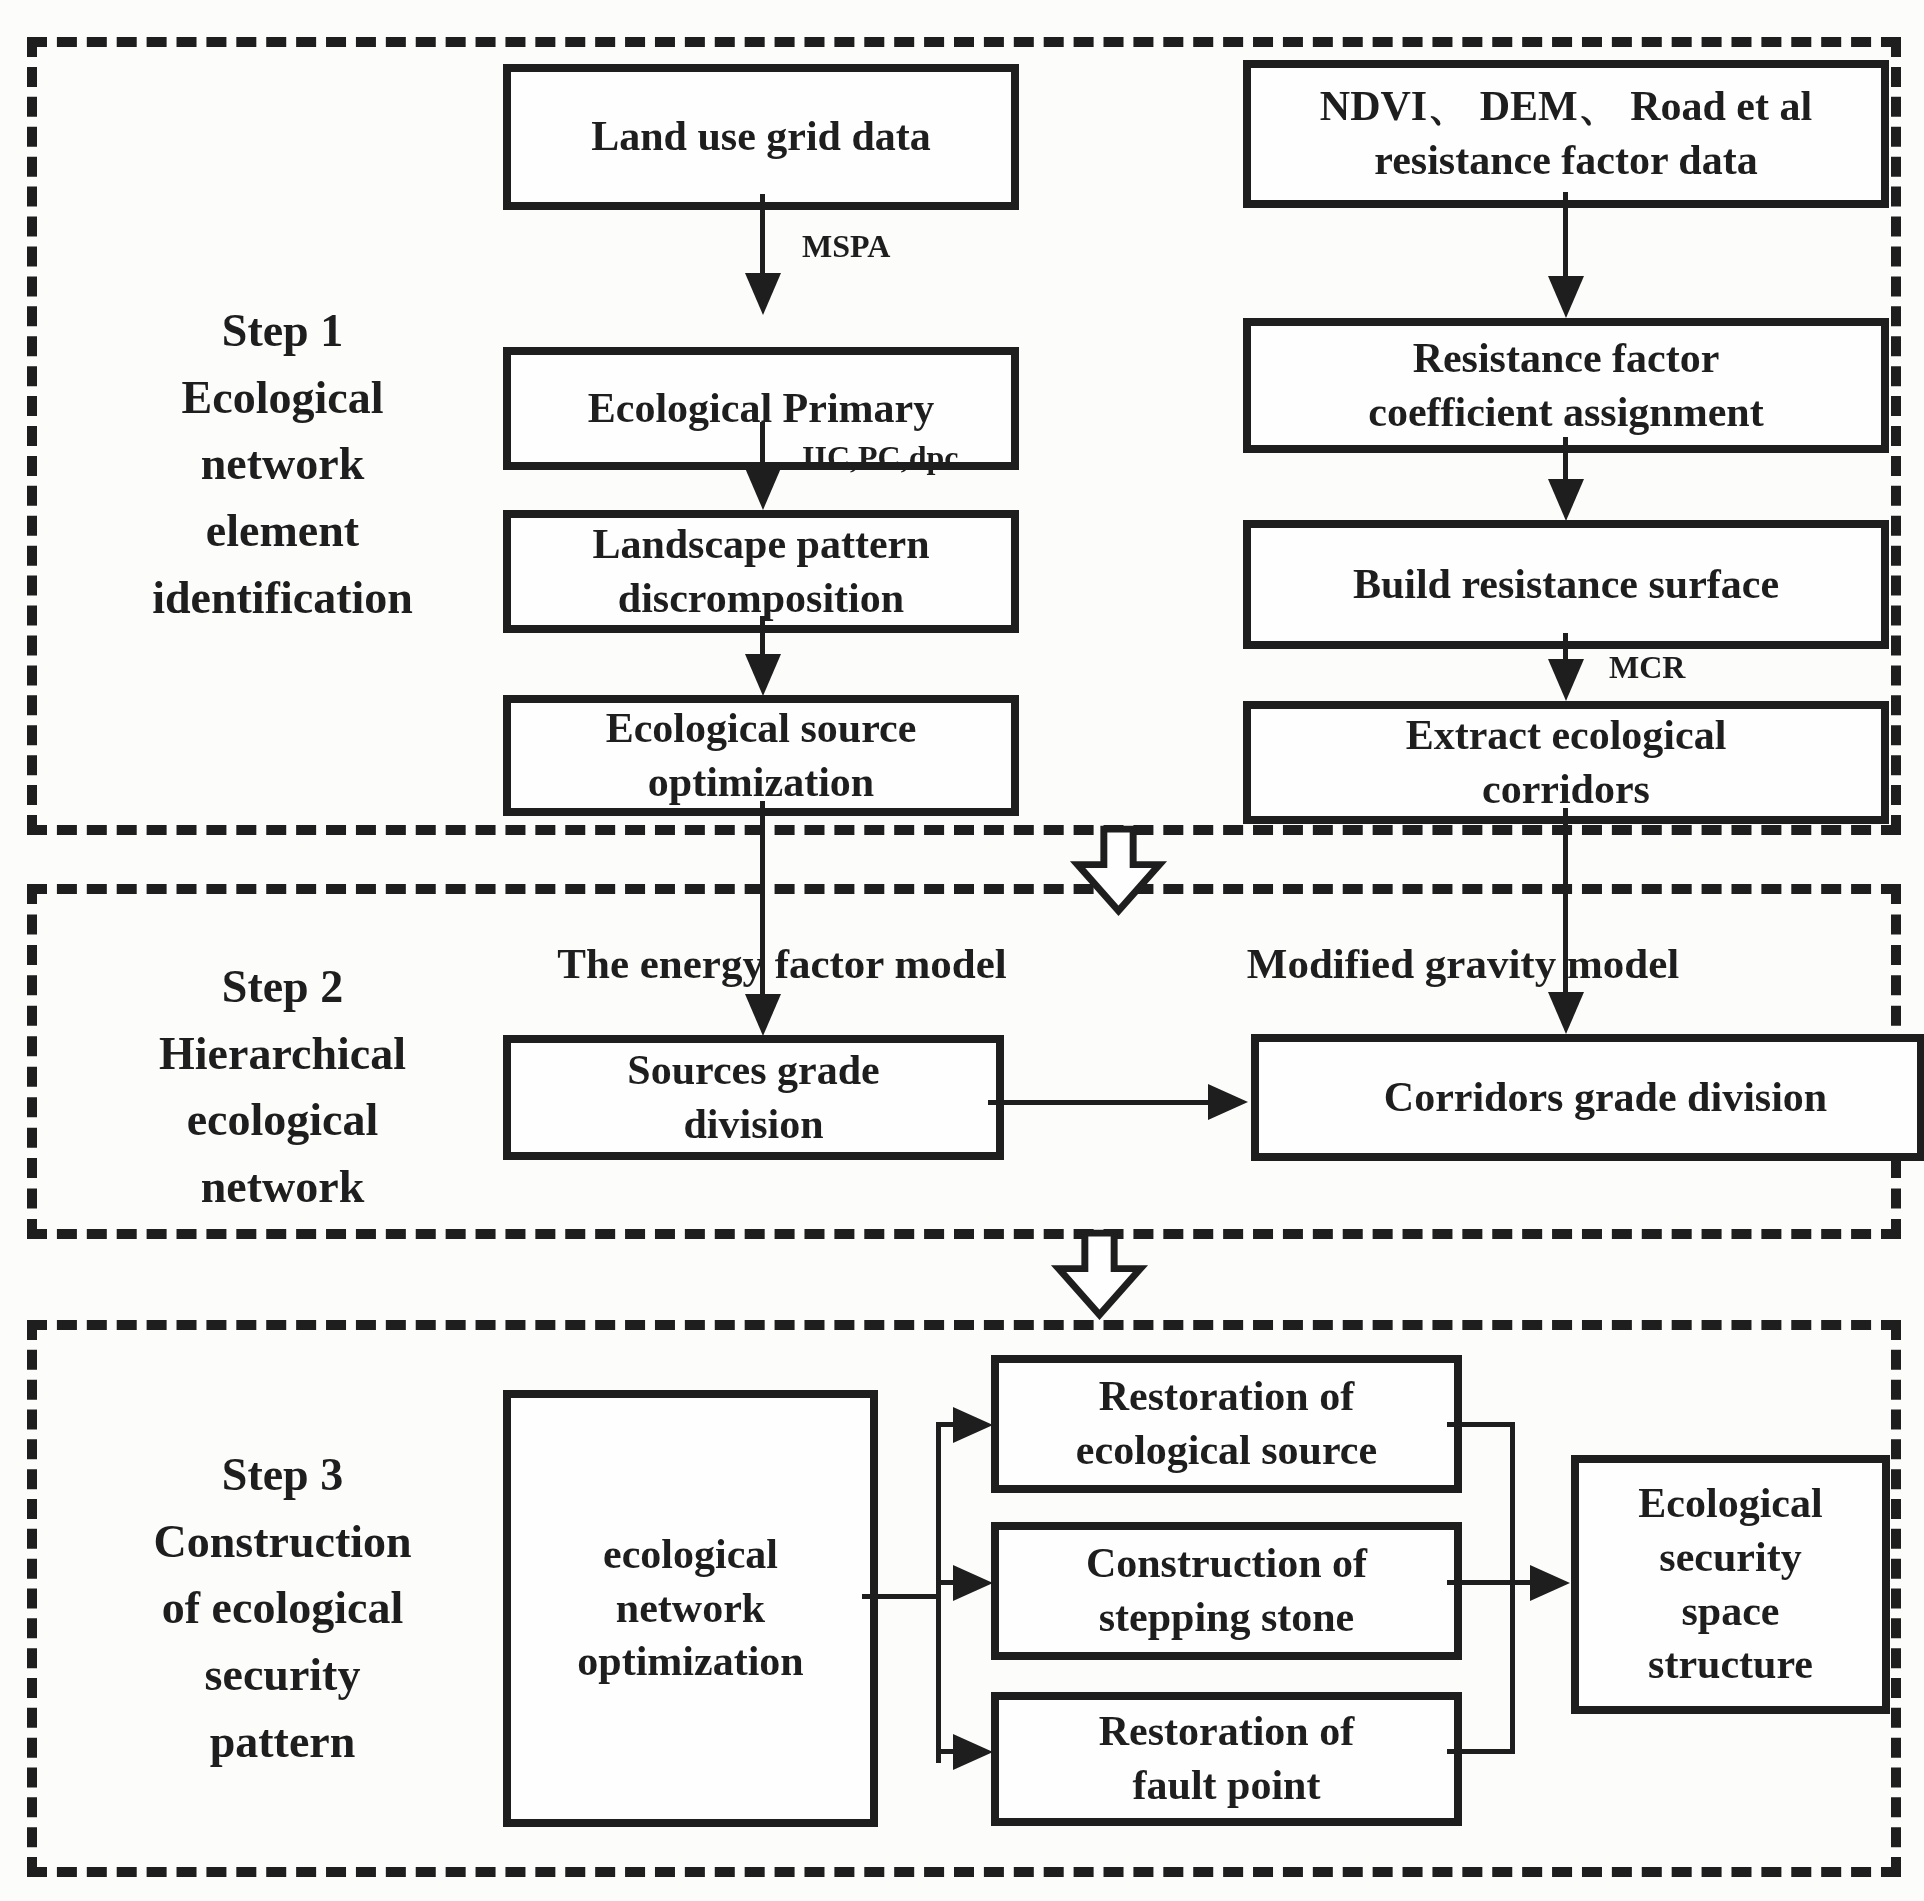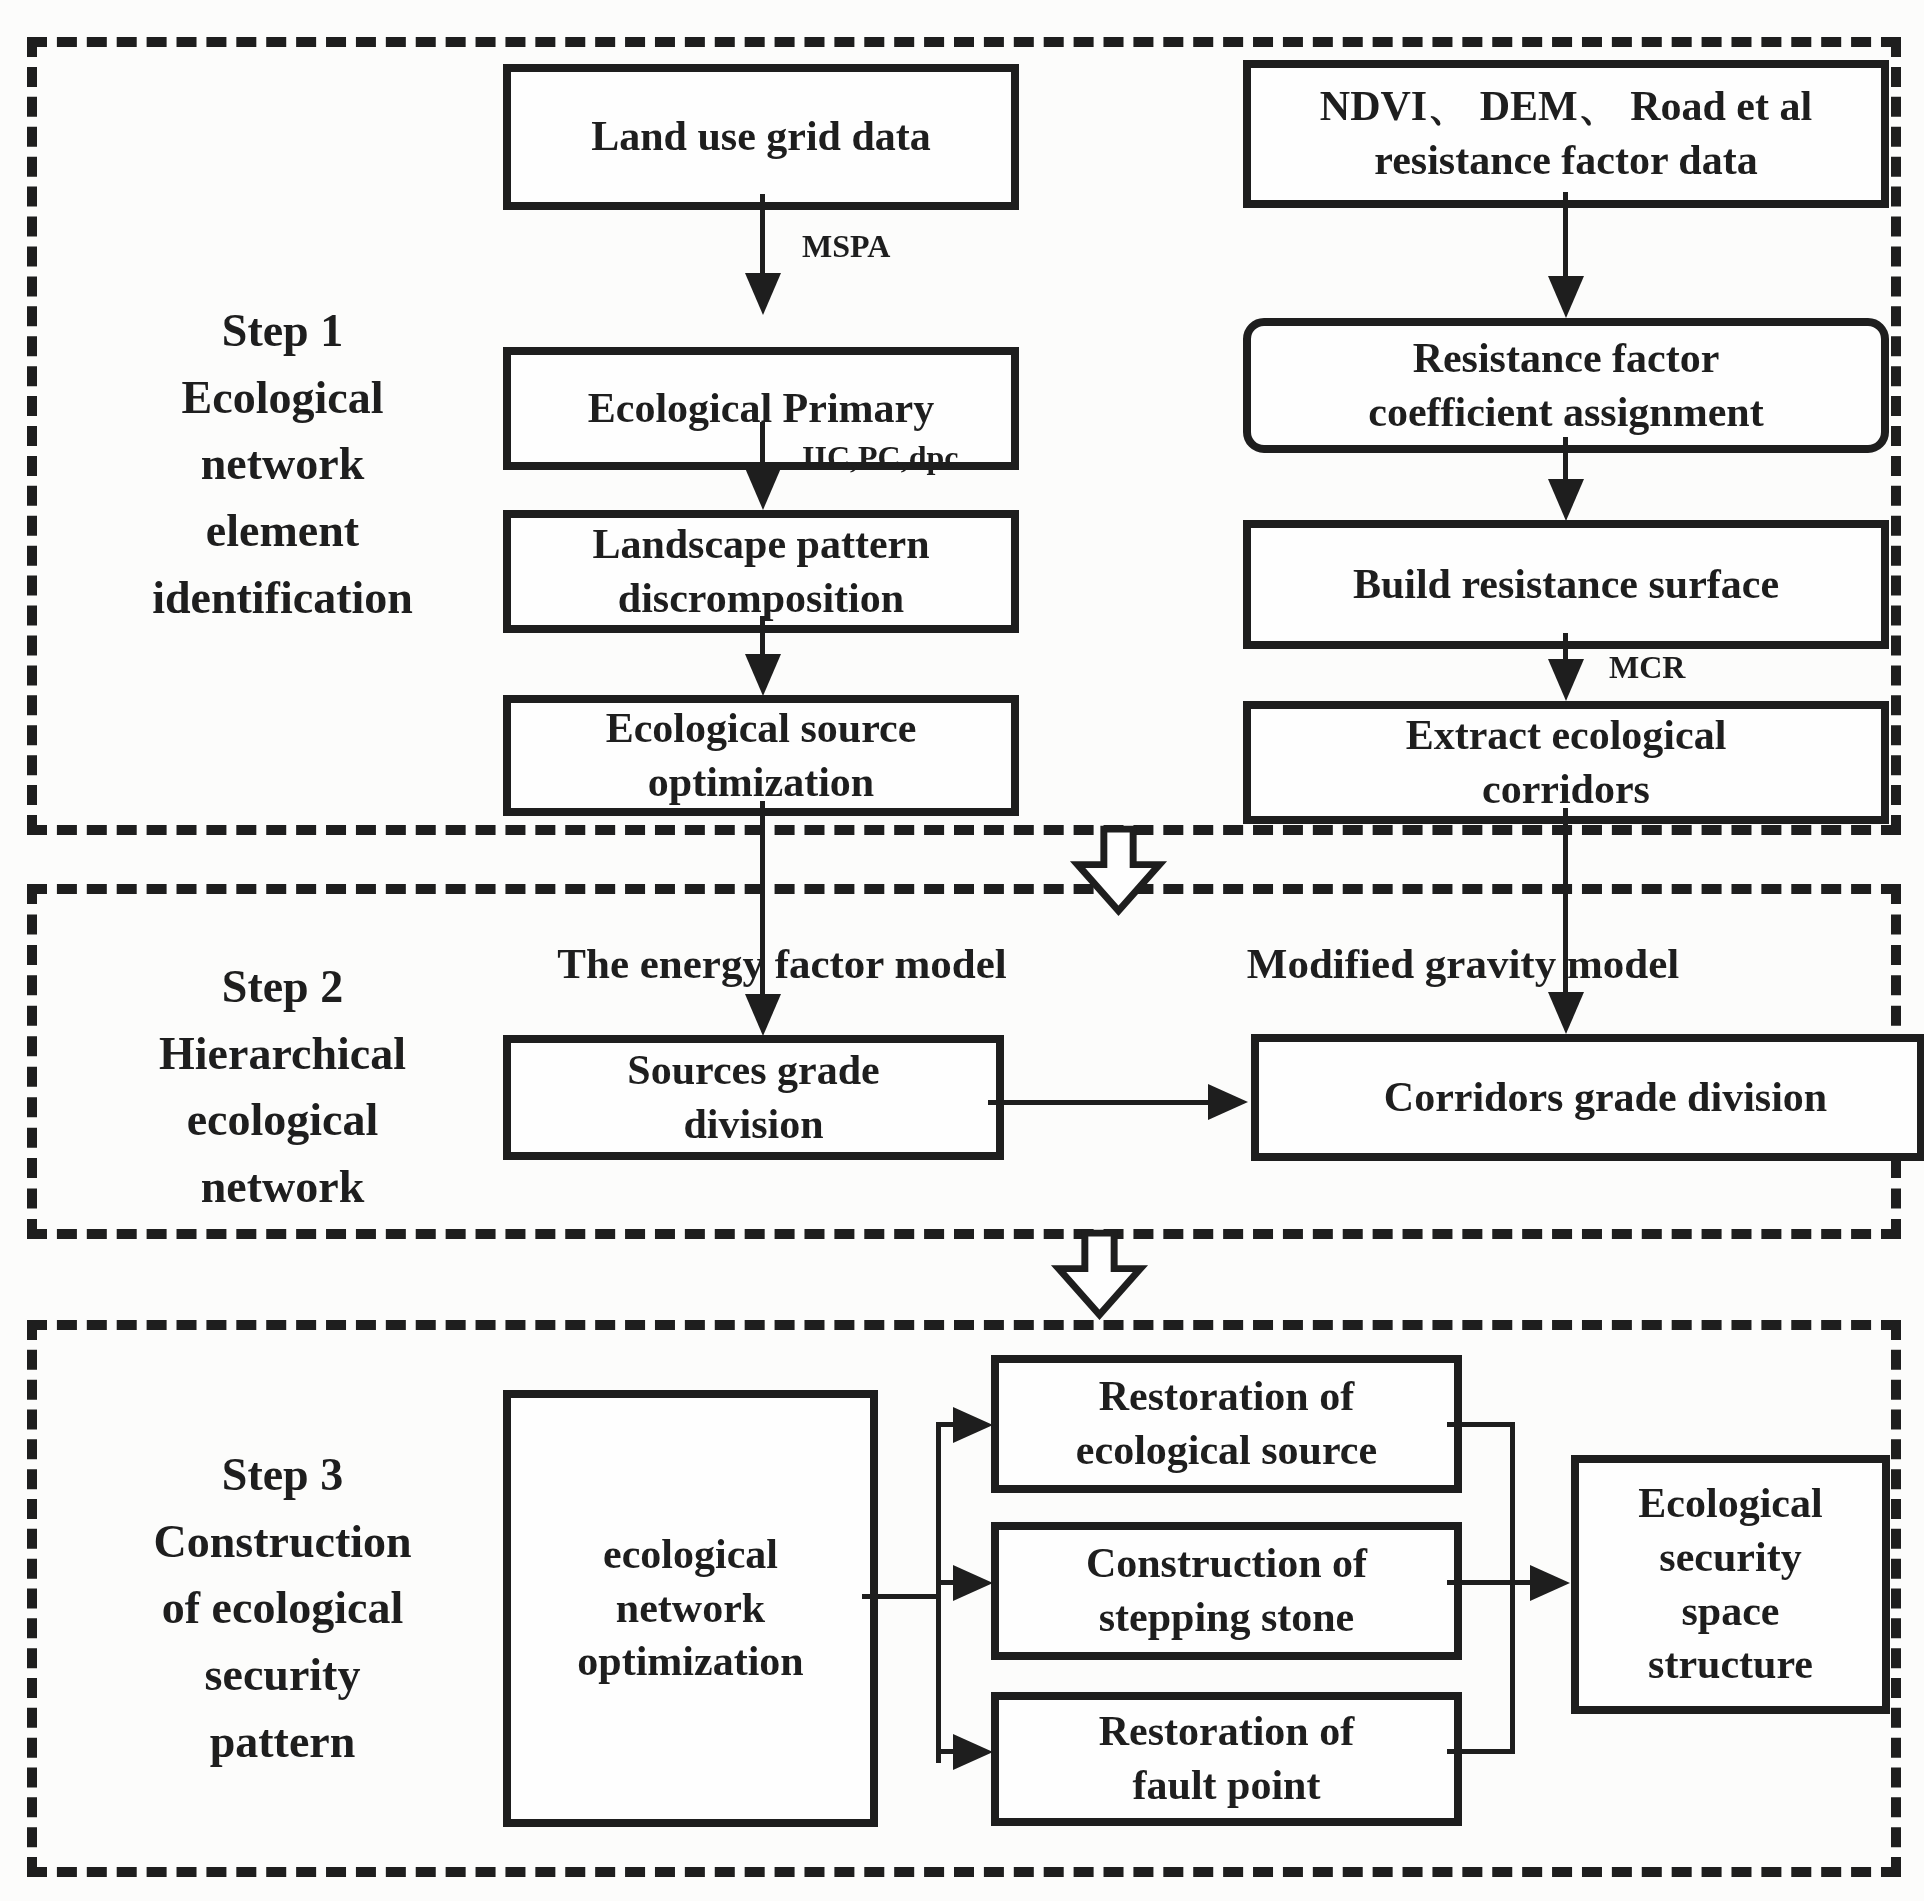--- a/index.html
+++ b/index.html
@@ -55,21 +55,21 @@
 
   <div class="box" style="left:503px;top:64px;width:500px;height:130px;">Land use grid data</div>
   <div class="box" style="left:503px;top:315px;width:500px;height:107px;margin-top:32px;">Ecological Primary</div>
   <div class="box" style="left:503px;top:510px;width:500px;height:107px;">Landscape pattern
 discromposition</div>
   <div class="box" style="left:503px;top:695px;width:500px;height:105px;">Ecological source
 optimization</div>
 
   <div class="box" style="left:1243px;top:60px;width:630px;height:132px;">NDVI、 DEM、 Road et al
 resistance factor data</div>
-  <div class="box" style="left:1243px;top:318px;width:630px;height:119px;border-radius:21px;">Resistance factor
+  <div class="box" style="left:1243px;top:318px;width:630px;height:119px;">Resistance factor
 coefficient assignment</div>
   <div class="box" style="left:1243px;top:701px;width:630px;height:107px;">Extract ecological
 corridors</div>
   <div class="box" style="left:1243px;top:520px;width:630px;height:113px;">Build resistance surface</div>
 
   <div class="box" style="left:503px;top:1035px;width:485px;height:109px;">Sources grade
 division</div>
   <div class="box" style="left:1251px;top:1034px;width:623px;height:111px;padding-left:35px;">Corridors grade division</div>
 
   <div class="box" style="left:503px;top:1390px;width:359px;height:421px;">ecological

